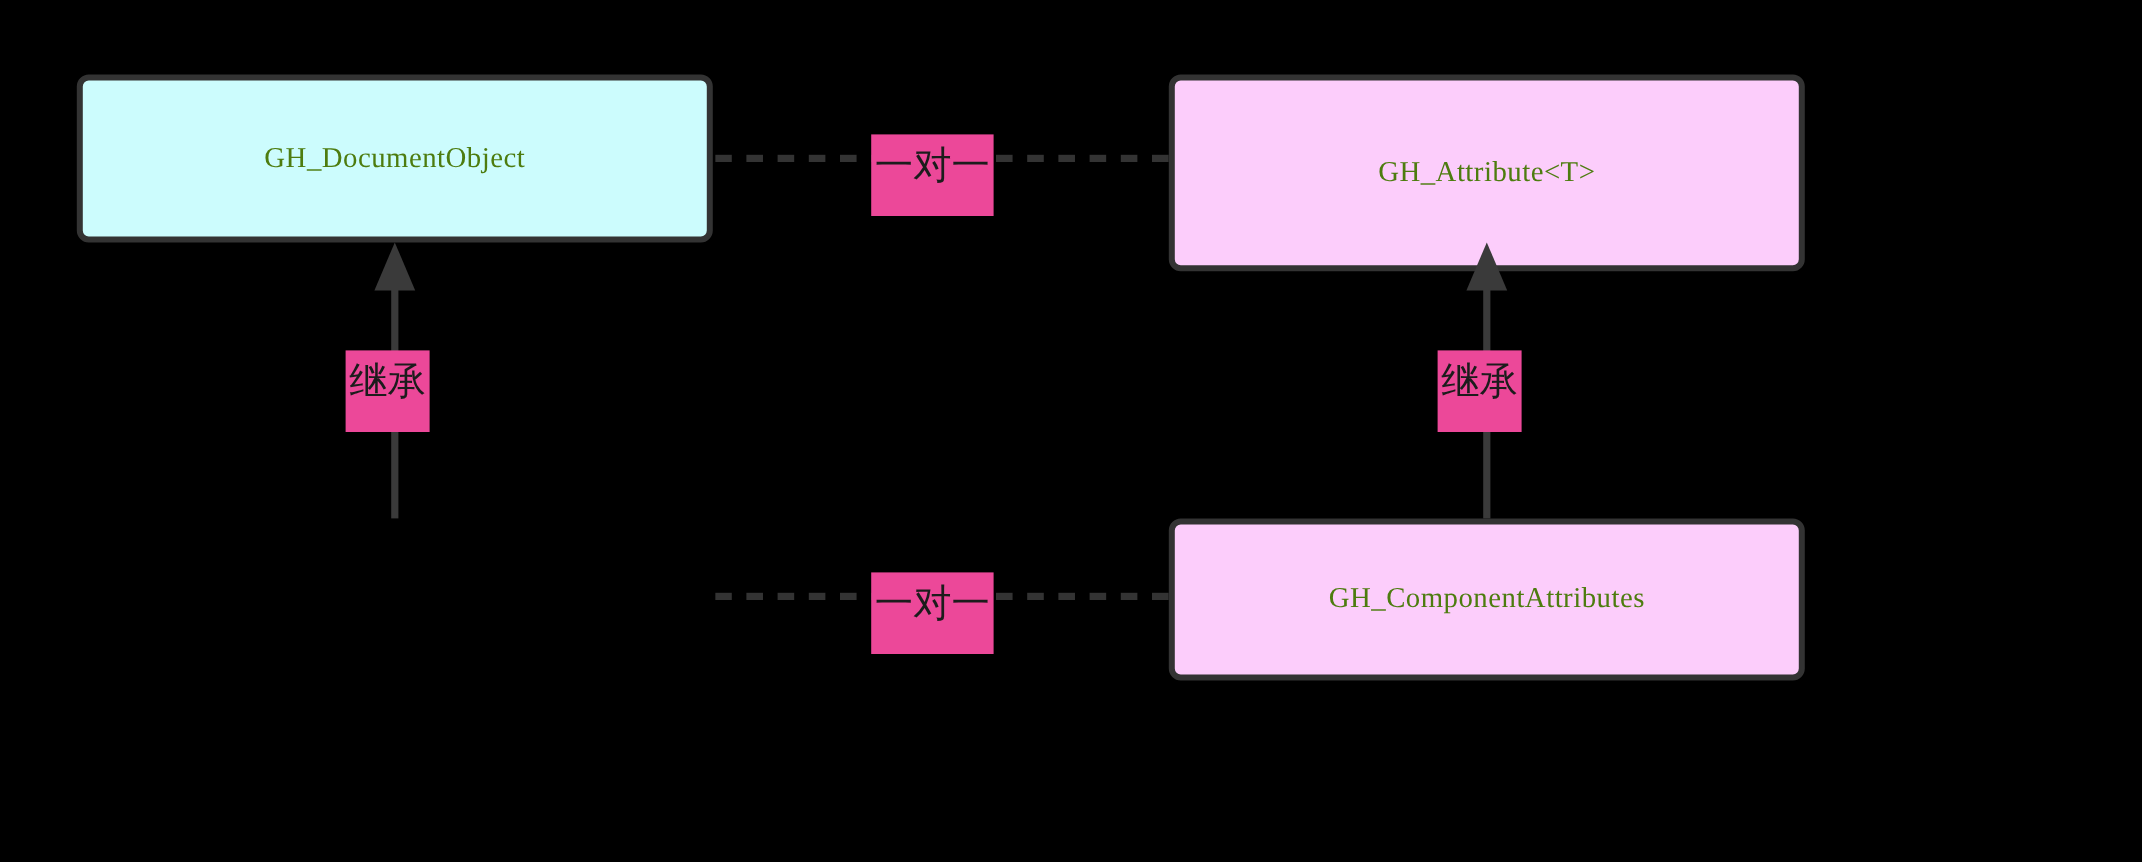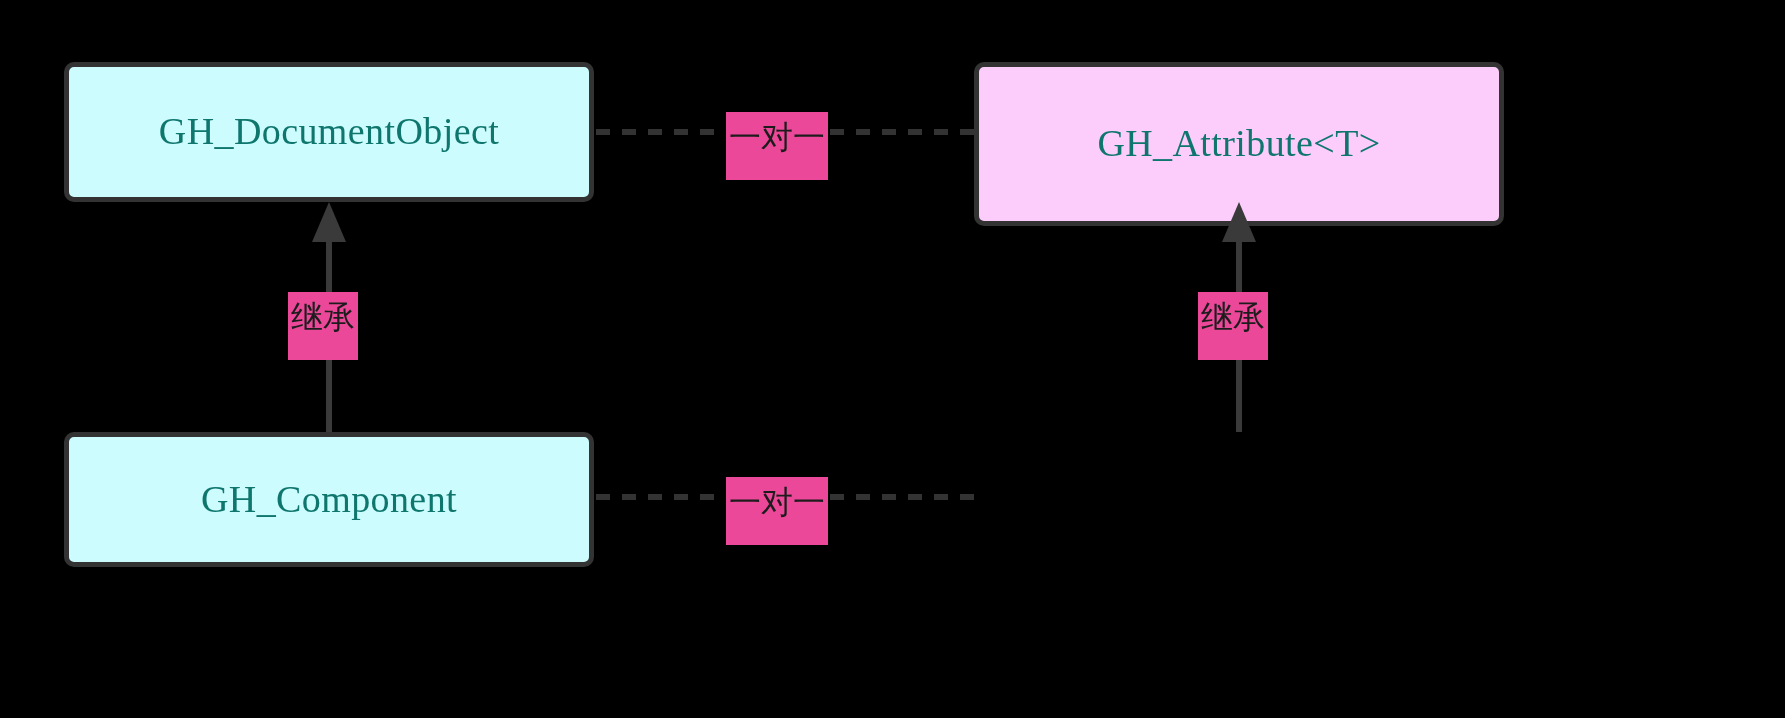--- a/index.html
+++ b/index.html
@@ -19,22 +19,22 @@
     position: absolute;
     box-sizing: border-box;
     border: 5px solid #333333;
     border-radius: 10px;
     display: flex;
     align-items: center;
     justify-content: center;
     text-align: center;
   }
   .class-box .class-label {
-    font-size: 38px;
-    color: #0f766e;
+    font-size: 24px;
+    color: #4d7c0f;
     line-height: 1.2;
     letter-spacing: 0.4px;
     padding: 0 10px;
     white-space: nowrap;
   }
   .box-cyan { background: #ccfcfd; }
   .box-pink { background: #fccdfb; }
 
   
   #box-document-object { left: 64px;  top: 62px;  width: 530px; height: 140px; }
@@ -94,24 +94,24 @@
 <div id="diagram-root">
 
   <div class="class-box box-cyan" id="box-document-object">
     <span class="class-label">GH_DocumentObject</span>
   </div>
 
   <div class="class-box box-pink" id="box-attribute">
     <span class="class-label">GH_Attribute&lt;T&gt;</span>
   </div>
 
-  <div class="class-box box-cyan" id="box-component">
-    <span class="class-label">GH_Component</span>
+
+  <div class="class-box box-pink" id="box-component-attrs">
+    <span class="class-label">GH_ComponentAttributes</span>
   </div>
-
 
   <div class="assoc-line" id="assoc-line-top"></div>
   <div class="assoc-line" id="assoc-line-bottom"></div>
 
   <div class="inherit-line" id="inherit-line-left"></div>
   <div class="inherit-arrow" id="inherit-arrow-left"></div>
 
   <div class="inherit-line" id="inherit-line-right"></div>
   <div class="inherit-arrow" id="inherit-arrow-right"></div>
 

